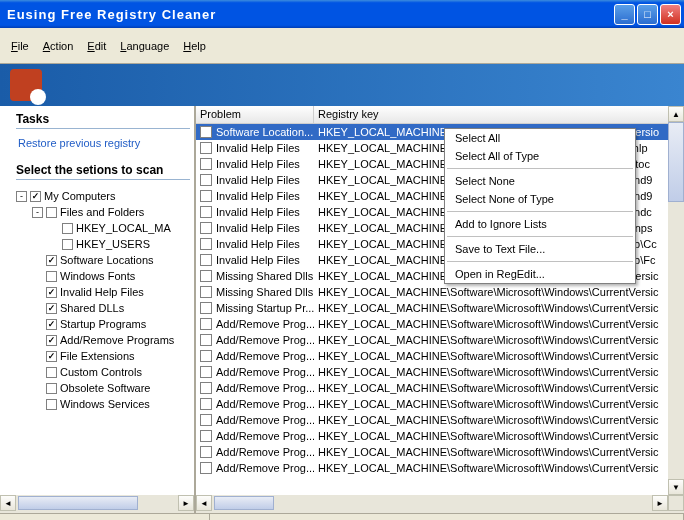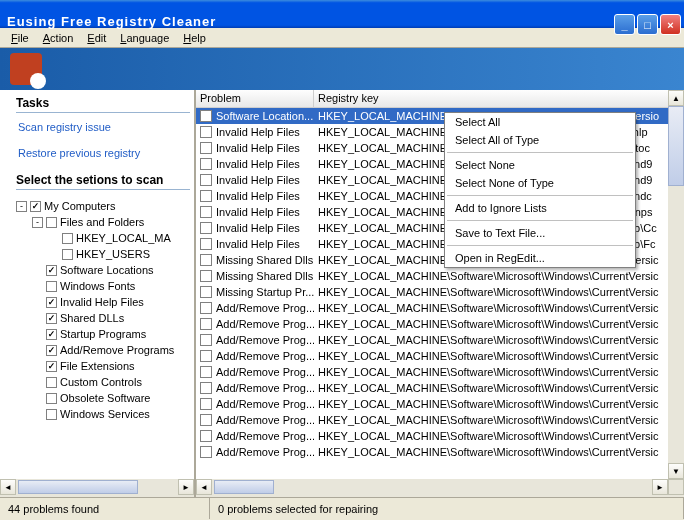--- a/index.html
+++ b/index.html
@@ -1,23 +1,23 @@
 <!DOCTYPE html>
 <html><head>
 <meta charset="utf-8">
 <style>
 * { margin: 0; padding: 0; box-sizing: border-box; font-family: Tahoma, sans-serif; font-size: 11px; }
 body { background: #ece9d8; width: 684px; height: 520px; overflow: hidden; }
-.titlebar { height: 26px; background: linear-gradient(to bottom, #3c8cde 0%, #0054e3 10%, #0054e3 90%, #003db5 100%); display: flex; padding: 14px 3px; color: white; }
+.titlebar { height: 26px; background: linear-gradient(to bottom, #3c8cde 0%, #0054e3 10%, #0054e3 90%, #003db5 100%); display: flex; align-items: center; padding: 14px 3px; color: white; }
 .titlebar-text { flex: 1; font-size: 13px; font-weight: bold; padding-left: 4px; letter-spacing: 1px; }
 .winbtn { width: 21px; height: 21px; margin-left: 2px; border: 1px solid #fff; border-radius: 3px; display: flex; align-items: center; justify-content: center; font-weight: bold; color: white; }
 .winbtn.min { background: linear-gradient(#5a9fe8, #2b6dd0); }
 .winbtn.max { background: linear-gradient(#5a9fe8, #2b6dd0); }
 .winbtn.close { background: linear-gradient(#f08080, #d03020); }
-.menubar { height: 20px; background: #ece9d8; display: flex; align-items: center; padding: 0 4px; border-bottom: 1px solid #aca899; }
+.menubar { height: 36px; background: #ece9d8; display: flex; align-items: center; padding: 0 4px; border-bottom: 1px solid #aca899; }
 .menu-item { padding: 2px 7px; cursor: default; }
 .menu-item u { text-decoration: underline; }
 .banner { height: 42px; background: linear-gradient(to right, #1a5ca8, #3a85d0); display: flex; align-items: center; padding: 0 10px; color: white; }
 .banner-icon { width: 32px; height: 32px; margin-right: 8px; background: #c04020; border-radius: 4px; position: relative; }
 .banner-icon::after { content: ""; position: absolute; right: -4px; bottom: -4px; width: 16px; height: 16px; background: #fff; border-radius: 50%; }
 .banner-title { font-size: 17px; font-weight: bold; }
 .banner-sub { font-size: 10px; }
 .main { display: flex; height: 407px; }
 .left { width: 195px; background: #fff; border-right: 1px solid #aca899; display: flex; flex-direction: column; }
 .left-inner { flex: 1; padding: 6px 4px 6px 10px; overflow: hidden; margin-left: 6px; }
@@ -74,21 +74,20 @@
 
 <div class="banner">
   <div class="banner-icon"></div>
 </div>
 
 <div class="main">
   <div class="left">
     <div class="left-inner">
       <div class="tasks-hdr">Tasks</div>
       <div id="tasklinks">
-          <div class="task-link">Scan registry issue</div>
           <div class="task-link">Restore previous registry</div>
         </div>
       <div class="sections-hdr">Select the setions to scan</div>
       <div class="tree" id="tree">
           <div class="tree-row">
             <span class="tree-sp" style="width: 0px;"></span>
             <span class="tree-exp">-</span>
             <span class="tree-cb checked"></span>
             <span class="tree-label">My Computers</span>
           </div>

